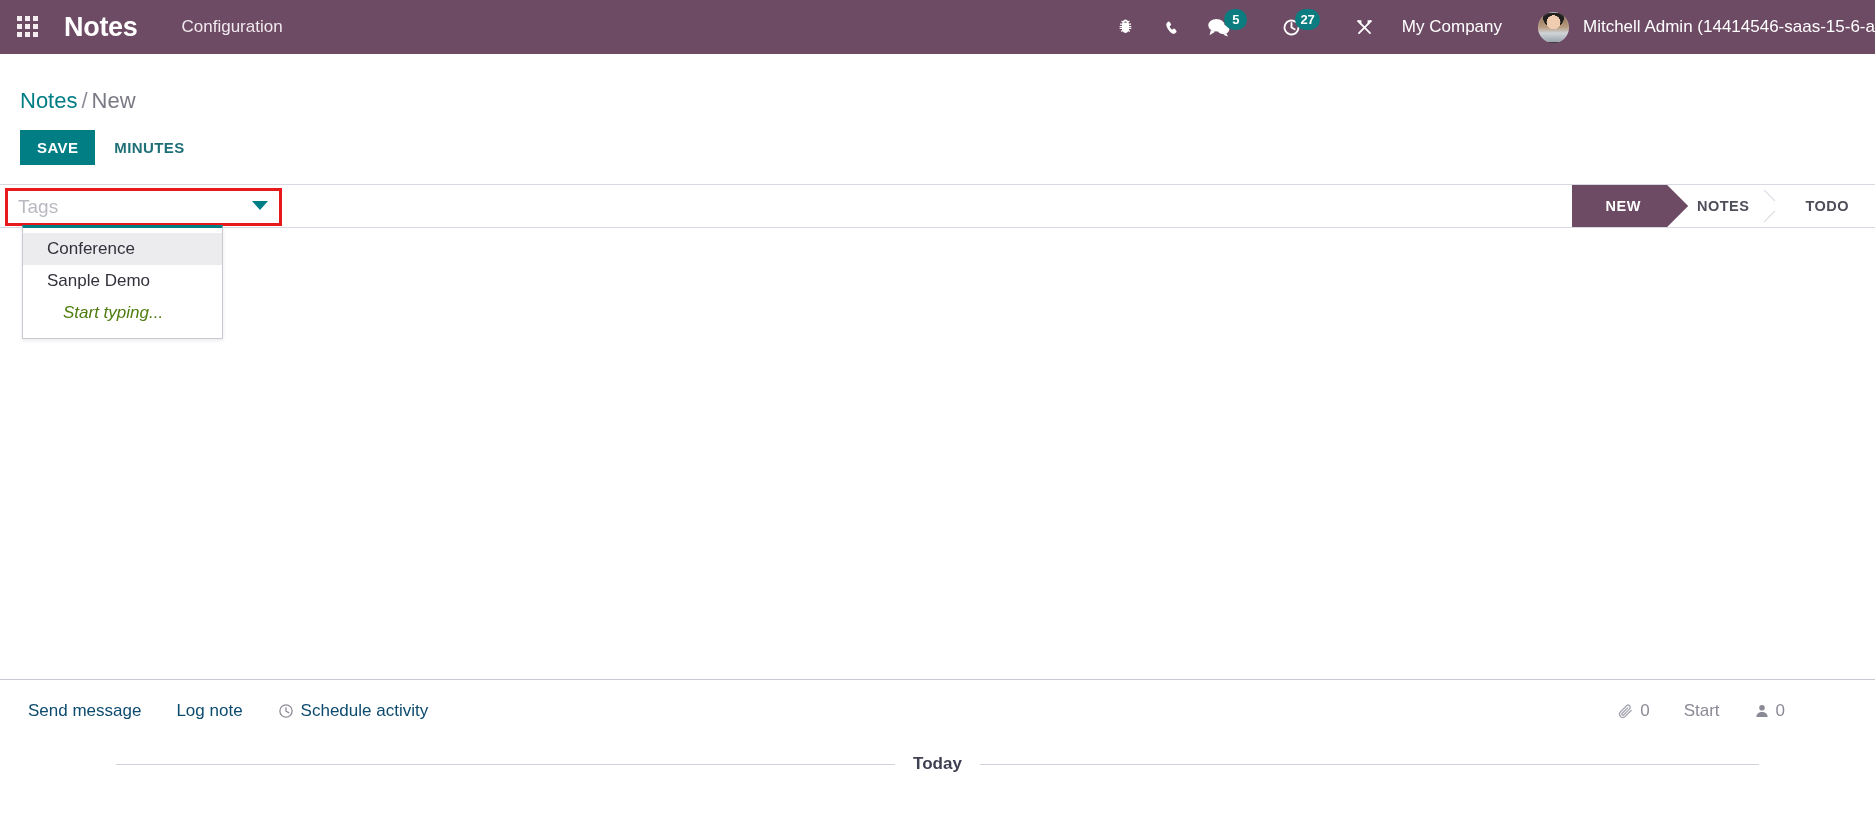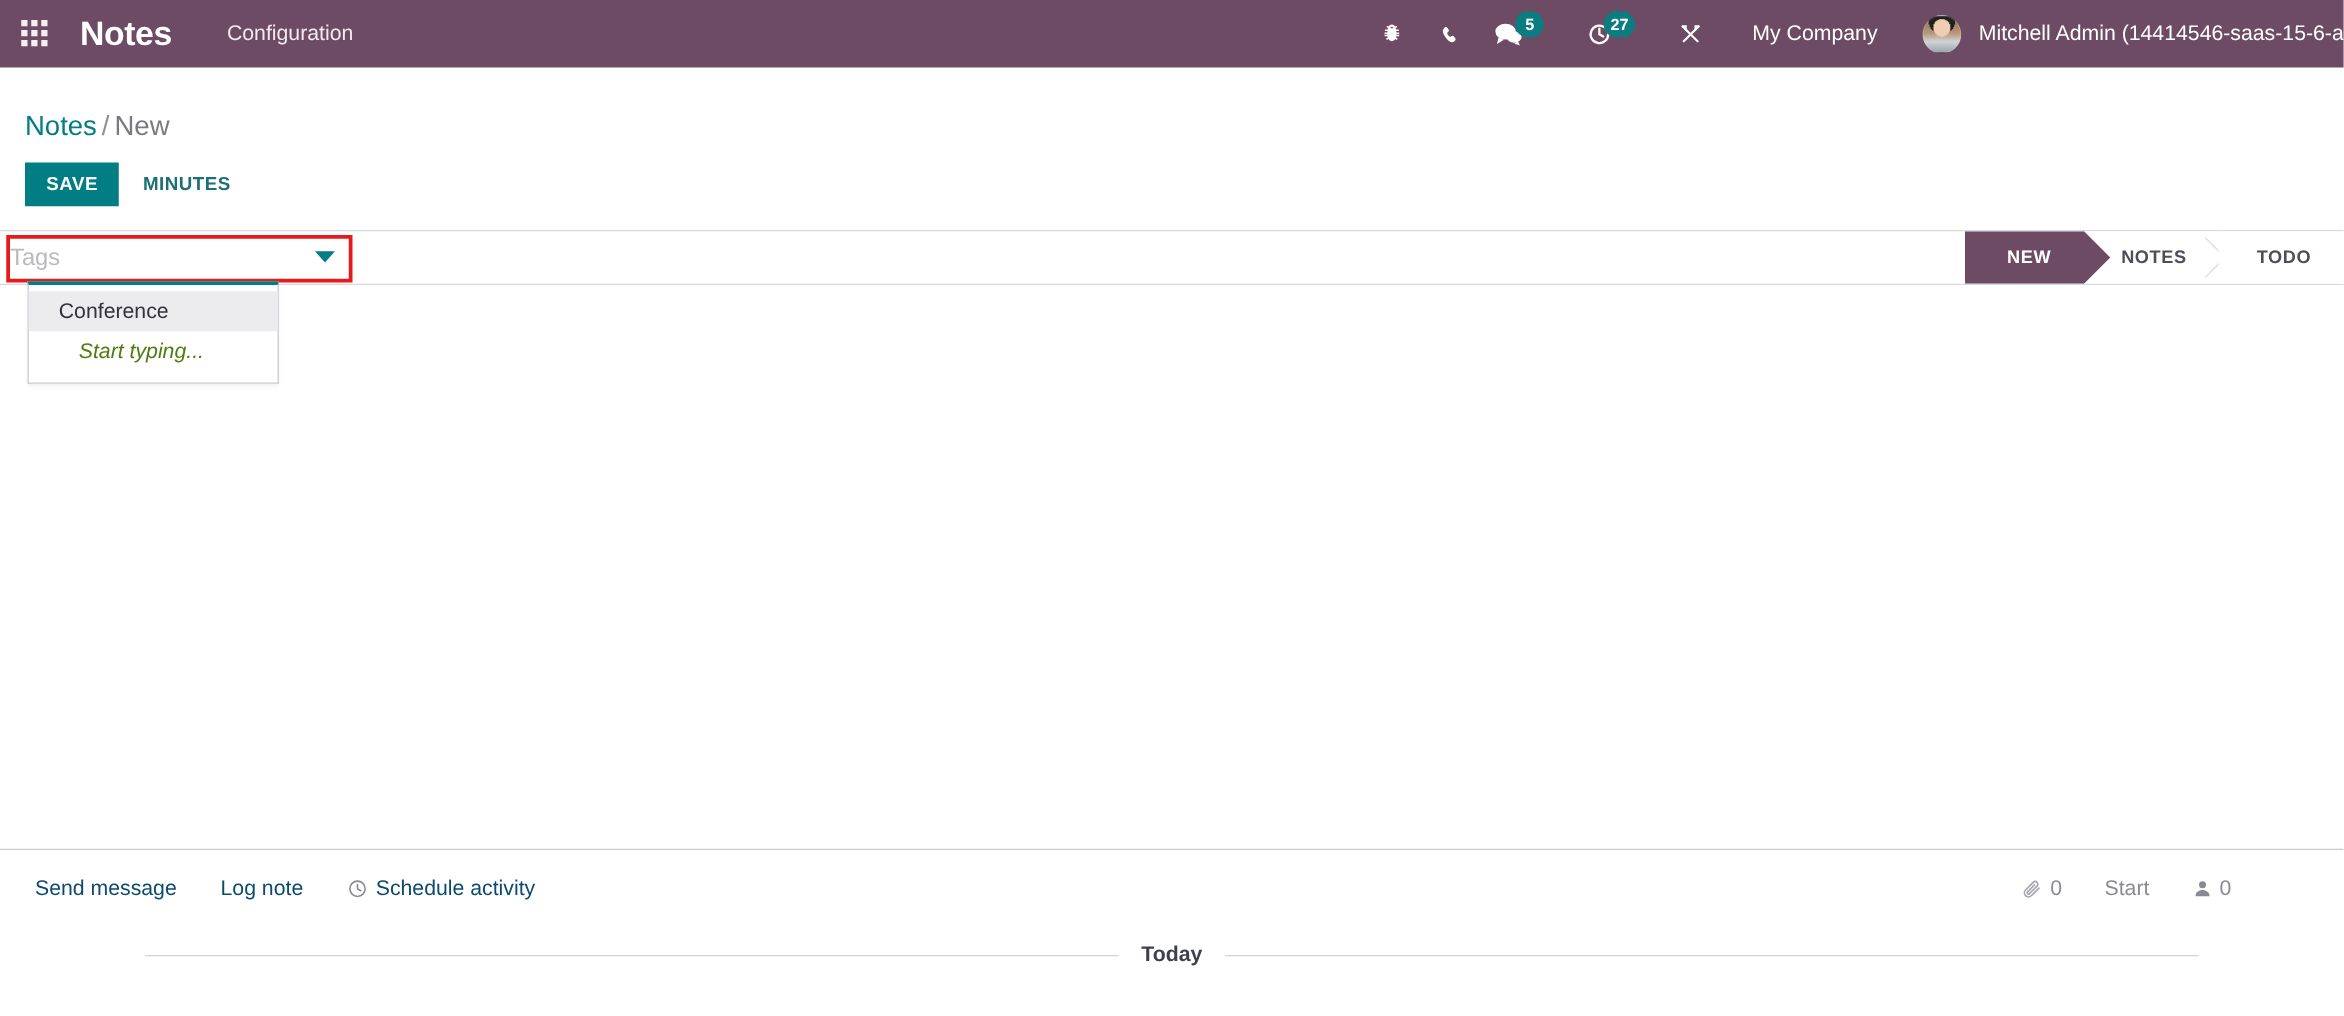--- a/index.html
+++ b/index.html
@@ -80,21 +80,20 @@
     position: relative;
     left: -7px;
     top: -8px;
   }
   .company-name {
     color: #ffffff;
     font-size: 17px;
     margin-right: 36px;
     cursor: pointer;
     flex: none;
-    margin-left: 12px;
   }
   .user-box {
     display: flex;
     align-items: center;
     cursor: pointer;
     flex: none;
     padding-right: 0;
   }
   .avatar {
     width: 31px; height: 31px;
@@ -174,20 +173,21 @@
   .tags-input {
     position: absolute;
     left: 3px; top: 3px;
     width: 271px; height: 32px;
     border: none;
     outline: none;
     background: #ffffff;
     font-size: 19px;
     font-family: inherit;
     color: #4a4a55;
+    padding-left: 10px;
   }
   .tags-input::placeholder { color: #b9b9c2; opacity: 1; }
   .tags-caret {
     position: absolute;
     right: 14px; top: 13px;
     width: 0; height: 0;
     border-left: 8px solid transparent;
     border-right: 8px solid transparent;
     border-top: 9px solid #017E84;
     cursor: pointer;
@@ -414,20 +414,21 @@
         <span>NOTES</span>
       </div>
       <div class="st-item last">
         <span>TODO</span>
       </div>
     </div>
   </div>
 
   <div class="tags-dropdown">
     <div class="dd-item active">Conference</div>
+    <div class="dd-item">Sanple Demo</div>
     <div class="dd-item hint">Start typing...</div>
   </div>
 
   <div class="form-body"></div>
 </div>
 
 <div class="chatter">
   <div class="chatter-topbar">
     <button class="ch-btn">Send message</button>
     <button class="ch-btn">Log note</button>

